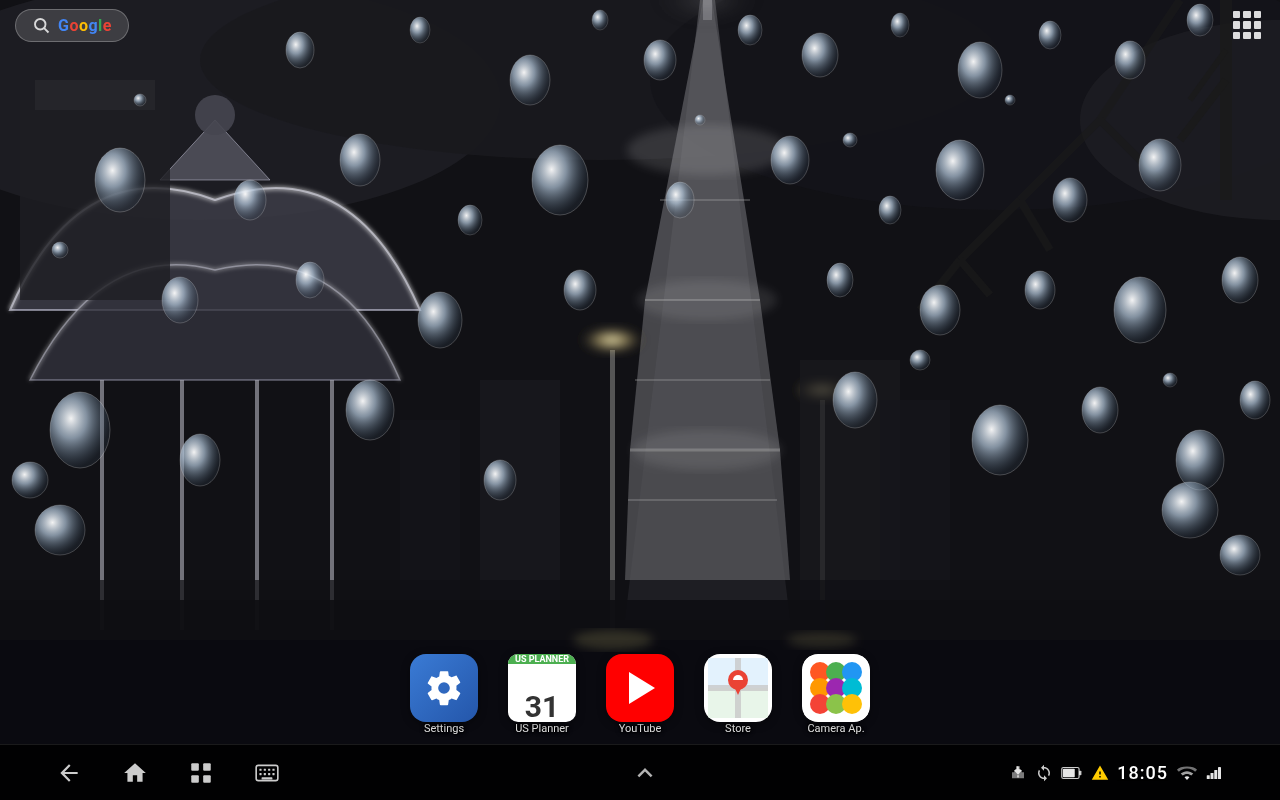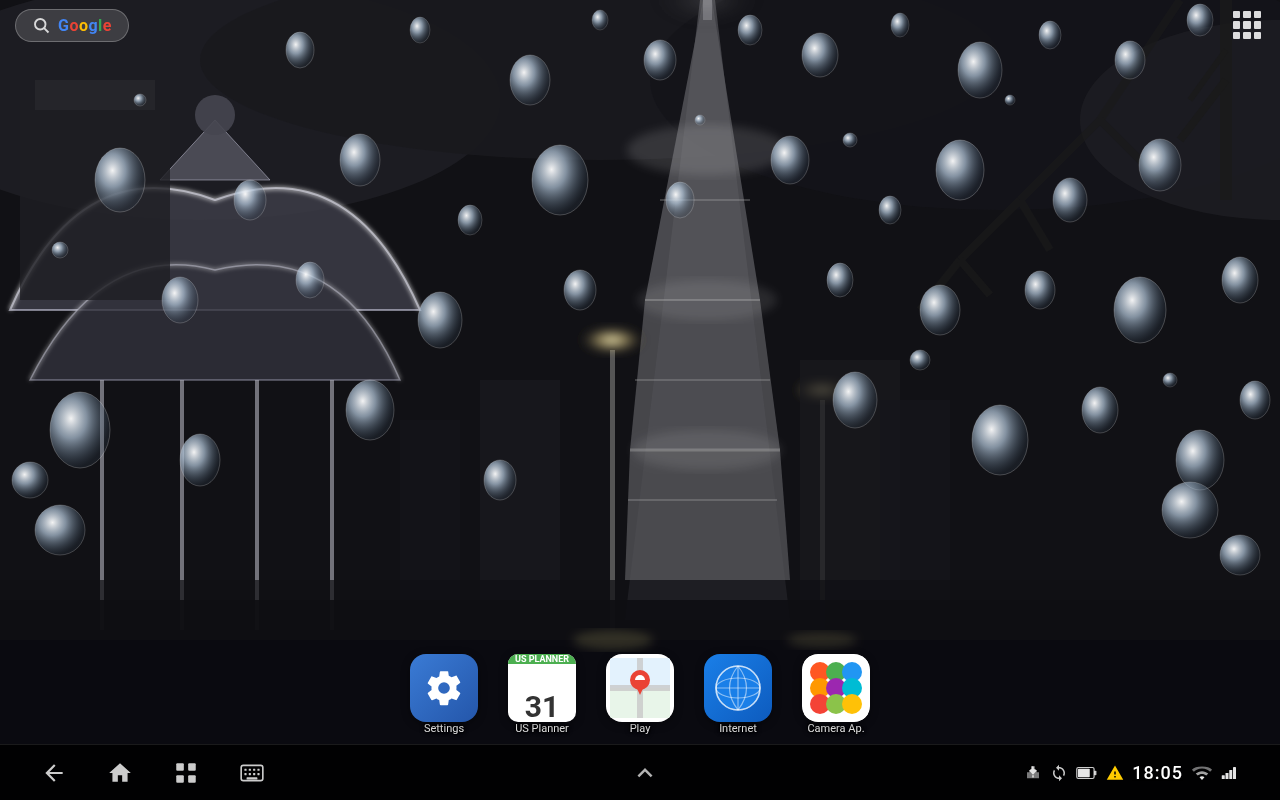--- a/index.html
+++ b/index.html
@@ -171,21 +171,21 @@
     .nav-bar {
       position: absolute;
       bottom: 0;
       left: 0;
       right: 0;
       height: 56px;
       background: rgba(0,0,0,0.85);
       display: flex;
       align-items: center;
       justify-content: space-between;
-      padding: 0 41px;
+      padding: 0 56px;
       z-index: 200;
       border-top: 1px solid rgba(255,255,255,0.1);
       text-decoration: underline;
     }
 
     .nav-left {
       display: flex;
       align-items: center;
       gap: 40px;
     }
@@ -488,58 +488,46 @@
 
   <div class="app-icon">
     <div class="app-icon-img icon-planner" style="flex-direction:column;justify-content:flex-start;padding:0;border-radius:10px;overflow:hidden;">
       <div class="calendar-header">US PLANNER</div>
       <div class="calendar-date" style="display:flex;align-items:center;justify-content:center;flex:1;margin-top:28px;">31</div>
     </div>
     <span class="app-label app-name-shadow">US Planner</span>
   </div>
 
 
+  <div class="app-icon">
+    <div class="app-icon-img icon-youtube" style="border-radius:16px;">
+      <div class="yt-play"></div>
+    </div>
+    <span class="app-label app-name-shadow">YouTube</span>
+  </div>
 
   <div class="app-icon">
     <div class="app-icon-img icon-maps" style="padding:4px;border-radius:16px;overflow:hidden;">
       <svg width="60" height="60" viewBox="0 0 60 60">
         <rect width="60" height="60" fill="white"></rect>
 
         <rect x="0" y="30" width="60" height="30" fill="#e8f5e9"></rect>
         <rect x="0" y="0" width="60" height="30" fill="#e3f2fd"></rect>
 
         <rect x="0" y="27" width="60" height="6" fill="rgba(200,200,200,0.8)"></rect>
         <rect x="27" y="0" width="6" height="60" fill="rgba(200,200,200,0.8)"></rect>
 
         <circle cx="30" cy="22" r="10" fill="#ea4335"></circle>
         <circle cx="30" cy="22" r="5" fill="white"></circle>
         <polygon points="30,37 23,22 37,22" fill="#ea4335"></polygon>
       </svg>
     </div>
-    <span class="app-label app-name-shadow">Play</span>
-  </div>
-
-  <div class="app-icon">
-    <div class="app-icon-img icon-internet">
-      <svg width="50" height="50" viewBox="0 0 50 50">
-
-        <circle cx="25" cy="25" r="22" fill="#1a7fe8" stroke="rgba(255,255,255,0.4)" stroke-width="1.5"></circle>
-
-        <ellipse cx="25" cy="25" rx="22" ry="10" fill="none" stroke="rgba(255,255,255,0.5)" stroke-width="1.2"></ellipse>
-        <line x1="3" y1="25" x2="47" y2="25" stroke="rgba(255,255,255,0.5)" stroke-width="1.2"></line>
-        <line x1="25" y1="3" x2="25" y2="47" stroke="rgba(255,255,255,0.5)" stroke-width="1.2"></line>
-
-        <path d="M 25,3 Q 8,25 25,47" fill="none" stroke="rgba(255,255,255,0.5)" stroke-width="1.2"></path>
-        <path d="M 25,3 Q 42,25 25,47" fill="none" stroke="rgba(255,255,255,0.5)" stroke-width="1.2"></path>
-
-        <circle cx="25" cy="25" r="22" fill="none" stroke="rgba(255,255,255,0.6)" stroke-width="1.5"></circle>
-      </svg>
-    </div>
-    <span class="app-label app-name-shadow">Internet</span>
-  </div>
+    <span class="app-label app-name-shadow">Store</span>
+  </div>
+
 
   <div class="app-icon">
     <div class="app-icon-img icon-samsung" style="padding:2px;overflow:hidden;">
       <svg width="64" height="64" viewBox="0 0 64 64">
         <rect width="64" height="64" fill="white"></rect>
 
         <circle cx="16" cy="16" r="10" fill="#ff5722"></circle>
         <circle cx="32" cy="16" r="10" fill="#4caf50"></circle>
         <circle cx="48" cy="16" r="10" fill="#2196f3"></circle>
         <circle cx="16" cy="32" r="10" fill="#ff9800"></circle>

